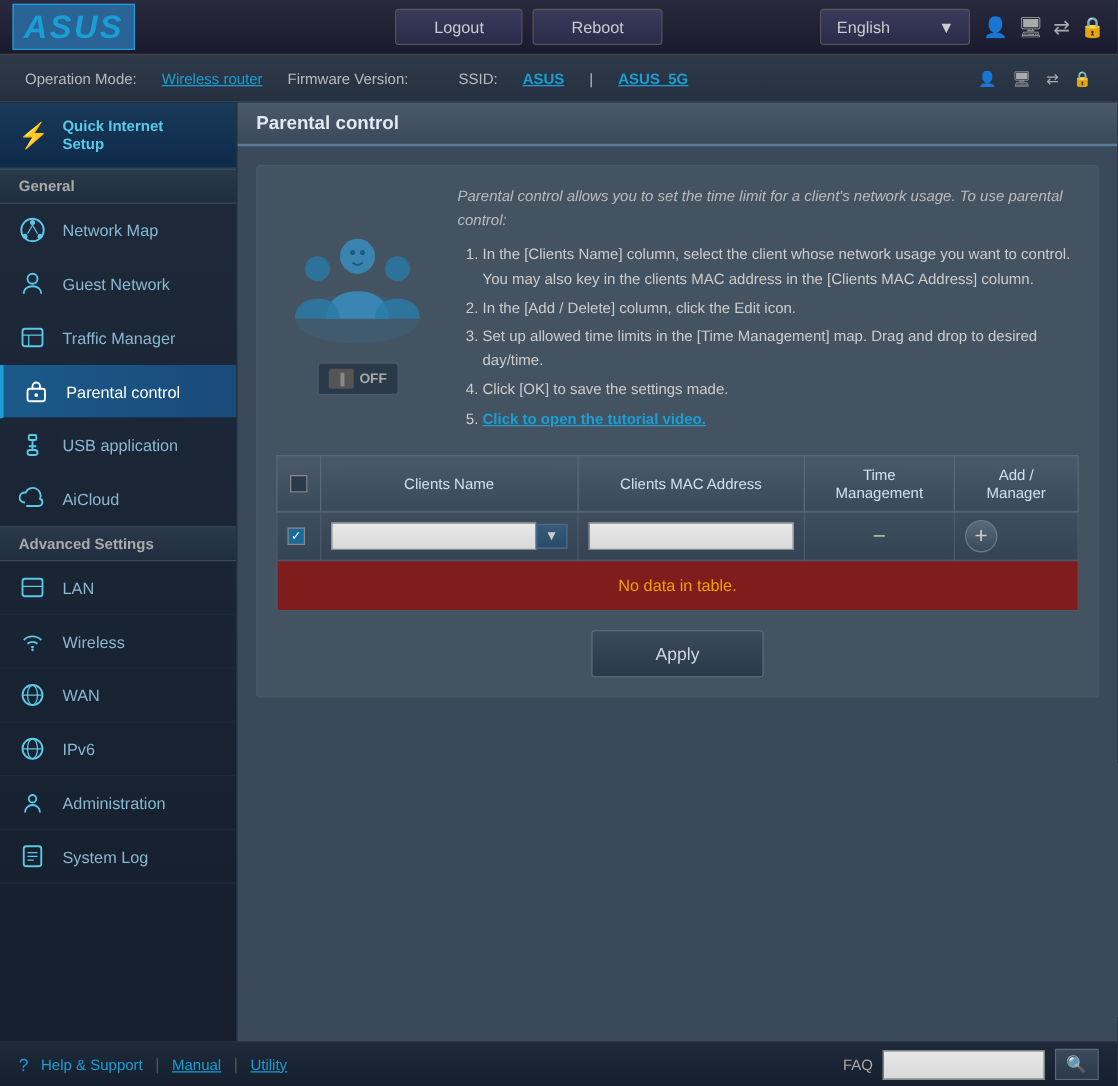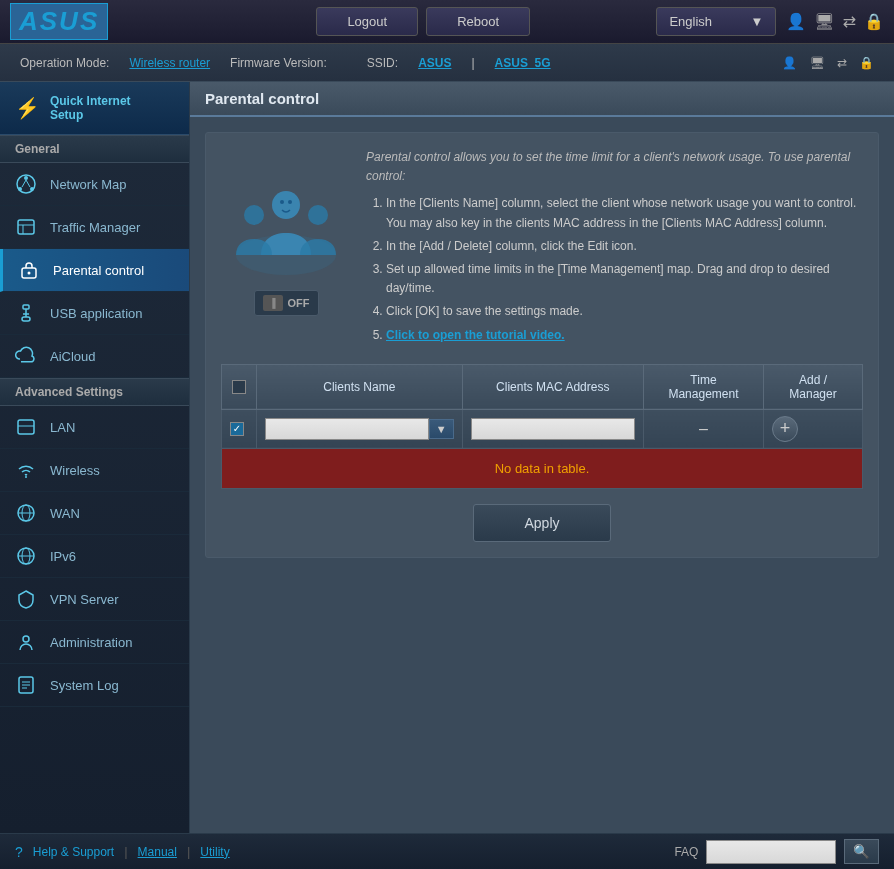--- a/index.html
+++ b/index.html
@@ -226,20 +226,29 @@
             <circle cx="11" cy="5" r="2" fill="#5bc8e8"></circle>
             <circle cx="5" cy="16" r="2" fill="#5bc8e8"></circle>
             <circle cx="17" cy="16" r="2" fill="#5bc8e8"></circle>
             <line x1="11" y1="7" x2="7" y2="14" stroke="#5bc8e8" stroke-width="1"></line>
             <line x1="11" y1="7" x2="15" y2="14" stroke="#5bc8e8" stroke-width="1"></line>
           </svg>
       </div>
       <span>Network Map</span>
     </div>
 
+    <div class="nav-item">
+      <div class="nav-icon">
+        <svg width="22" height="22" viewBox="0 0 22 22">
+            <circle cx="11" cy="7" r="4" fill="none" stroke="#5bc8e8" stroke-width="1.5"></circle>
+            <path d="M4 19c0-4 3-6 7-6s7 2 7 6" fill="none" stroke="#5bc8e8" stroke-width="1.5"></path>
+          </svg>
+      </div>
+      <span>Guest Network</span>
+    </div>
 
     <div class="nav-item">
       <div class="nav-icon">
         <svg width="22" height="22" viewBox="0 0 22 22">
             <rect x="3" y="4" width="16" height="14" rx="2" fill="none" stroke="#5bc8e8" stroke-width="1.5"></rect>
             <line x1="3" y1="9" x2="19" y2="9" stroke="#5bc8e8" stroke-width="1"></line>
             <line x1="8" y1="9" x2="8" y2="18" stroke="#5bc8e8" stroke-width="1"></line>
           </svg>
       </div>
       <span>Traffic Manager</span>
@@ -316,28 +325,20 @@
       <div class="nav-icon">
         <svg width="22" height="22" viewBox="0 0 22 22">
             <circle cx="11" cy="11" r="8" fill="none" stroke="#5bc8e8" stroke-width="1.5"></circle>
             <ellipse cx="11" cy="11" rx="4" ry="8" fill="none" stroke="#5bc8e8" stroke-width="1"></ellipse>
             <line x1="3" y1="11" x2="19" y2="11" stroke="#5bc8e8" stroke-width="1"></line>
           </svg>
       </div>
       <span>IPv6</span>
     </div>
 
-    <div class="nav-item">
-      <div class="nav-icon">
-        <svg width="22" height="22" viewBox="0 0 22 22">
-            <path d="M11 3l7 4v5c0 4-3 7-7 8C7 19 4 16 4 12V7l7-4z" fill="none" stroke="#5bc8e8" stroke-width="1.5"></path>
-          </svg>
-      </div>
-      <span>VPN Server</span>
-    </div>
 
 
     <div class="nav-item">
       <div class="nav-icon">
         <svg width="22" height="22" viewBox="0 0 22 22">
             <circle cx="11" cy="8" r="3" fill="none" stroke="#5bc8e8" stroke-width="1.5"></circle>
             <path d="M5 19c0-3.3 2.7-6 6-6s6 2.7 6 6" fill="none" stroke="#5bc8e8" stroke-width="1.5"></path>
           </svg>
       </div>
       <span>Administration</span>

